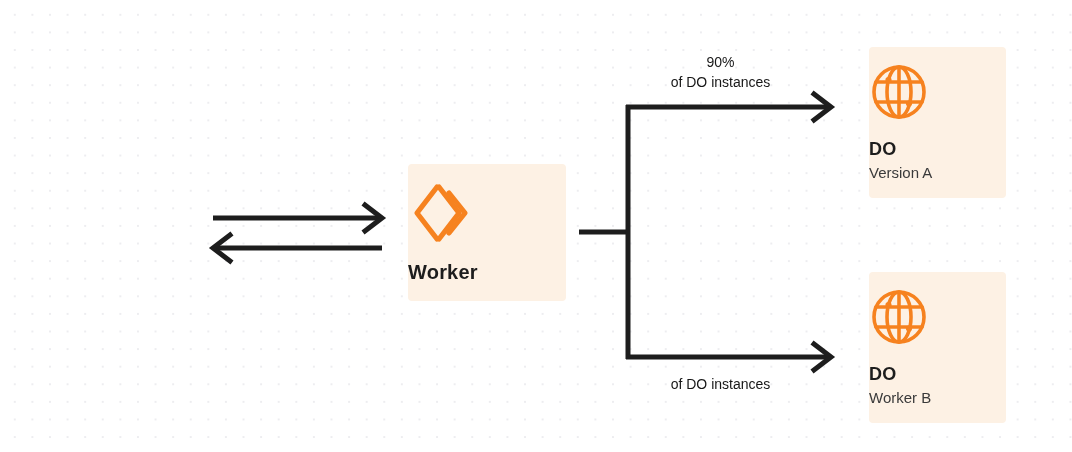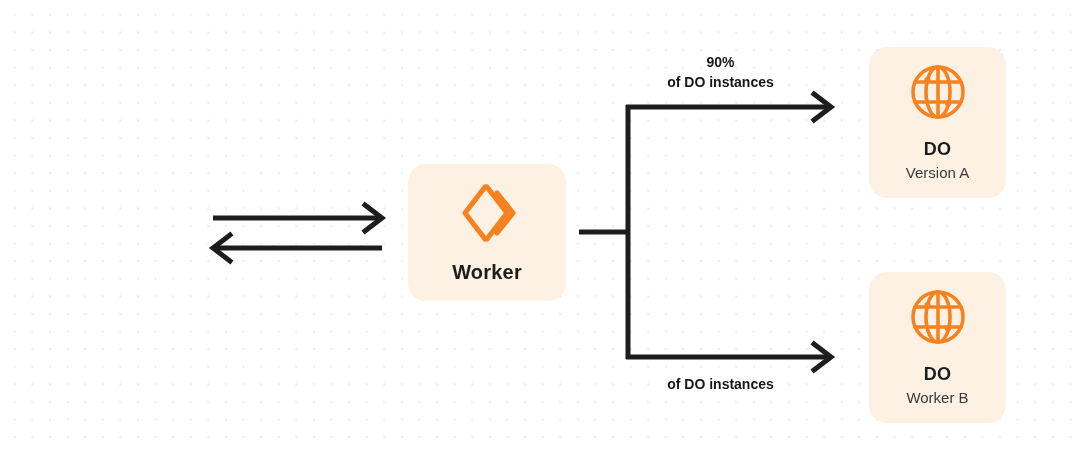--- a/index.html
+++ b/index.html
@@ -20,23 +20,23 @@
     background-color: #ffffff;
     background-image: radial-gradient(circle, #ededf0 1.1px, transparent 1.2px);
     background-size: 17.6px 17.6px;
     background-position: 6px 6px;
   }
   .node {
     position: absolute;
     box-sizing: border-box;
     display: flex;
     flex-direction: column;
-    align-items: center;
+    align-items: flex-start;
     justify-content: center;
-    border-radius: 18px;
+    border-radius: 4px;
   }
   #node-client {
     left: 41px;
     top: 165px;
     width: 145px;
     height: 137px;
     background: #f5f6f8;
   }
   #node-worker {
     left: 408px;
@@ -96,21 +96,21 @@
     left: 0;
     top: 0;
     width: 1072px;
     height: 452px;
     pointer-events: none;
   }
   .edge-label {
     position: absolute;
     text-align: center;
     font-size: 14px;
-    font-weight: bold;
+    font-weight: normal;
     color: #171717;
     line-height: 1.45;
     white-space: nowrap;
   }
   #label-90 {
     left: 628px;
     top: 52px;
     width: 185px;
   }
   #label-10 {

